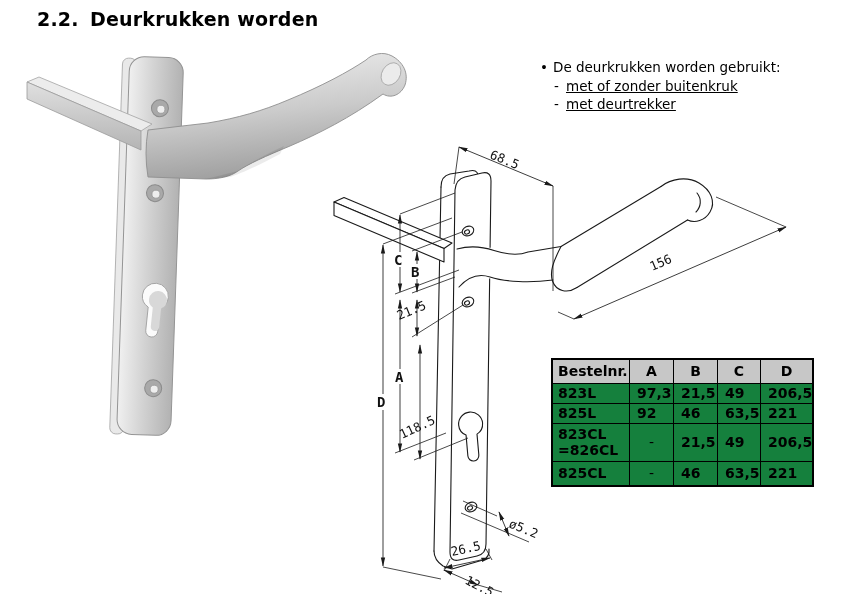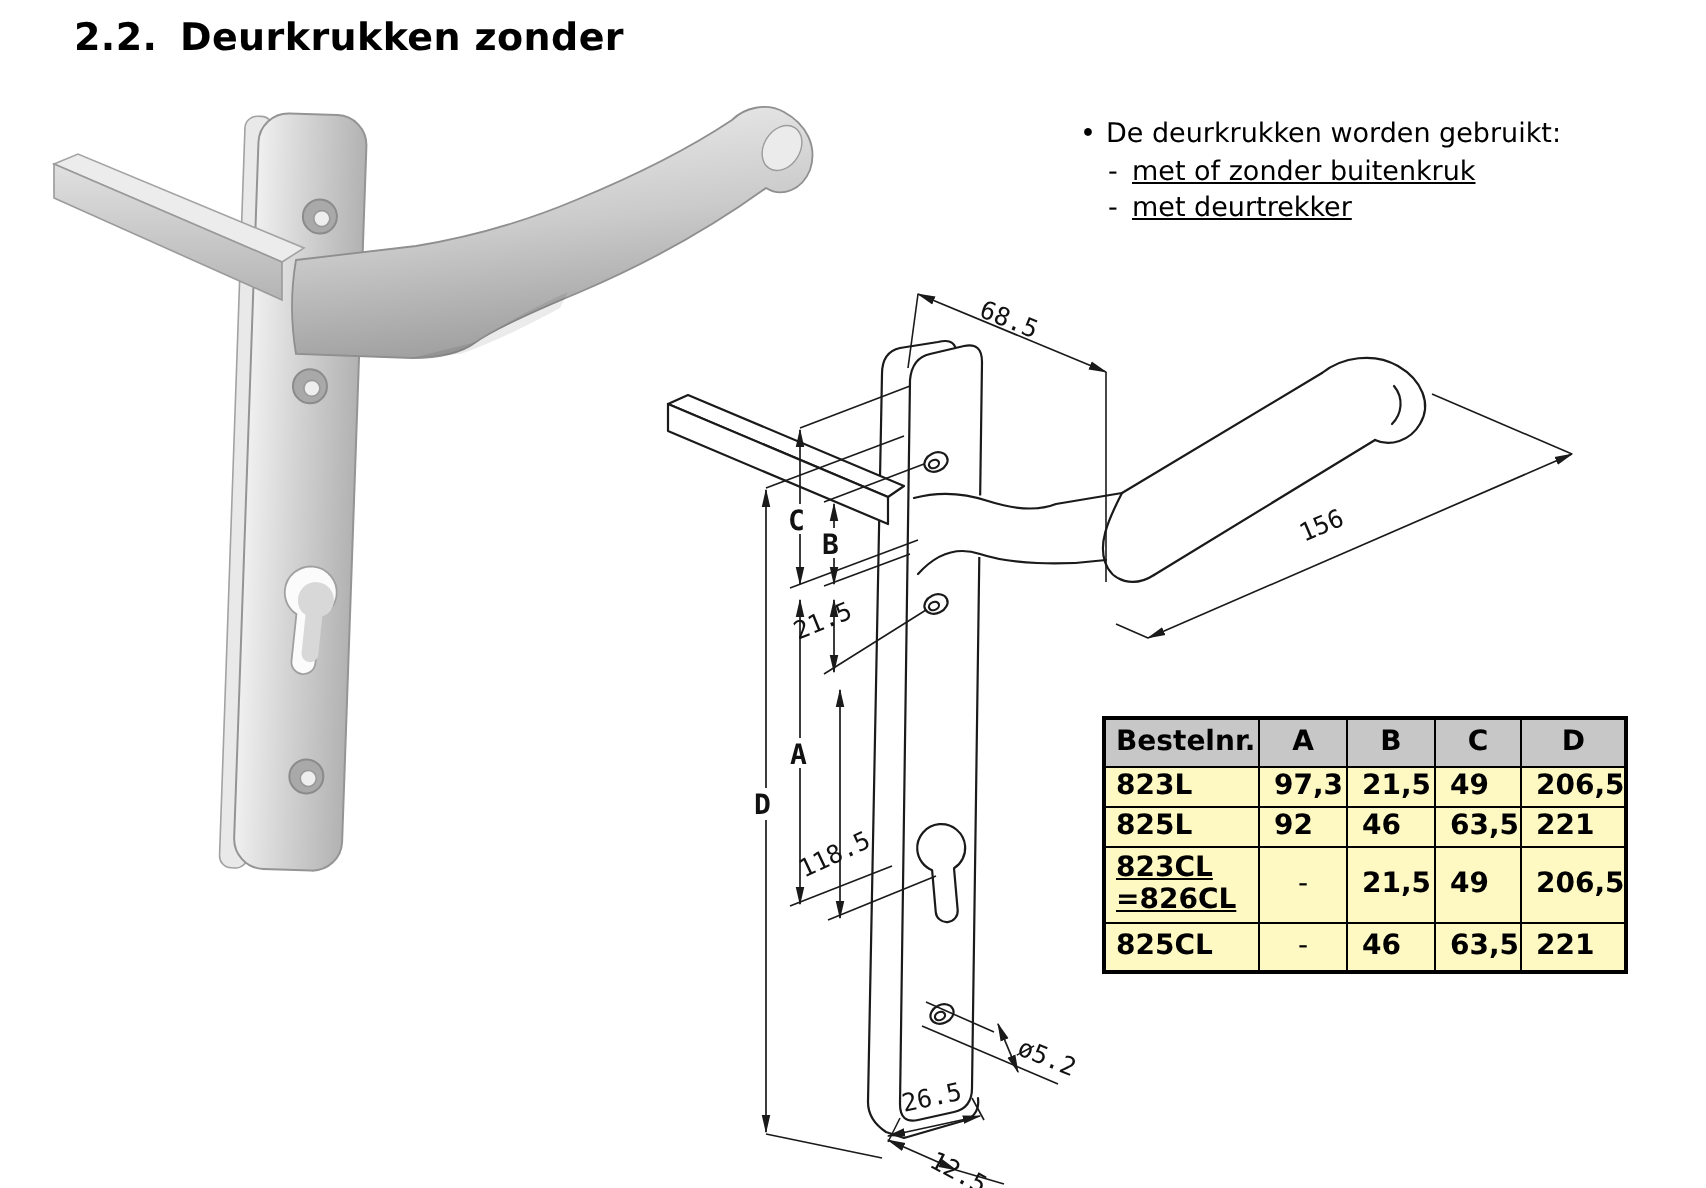--- a/index.html
+++ b/index.html
@@ -23,36 +23,36 @@
   svg{display:block;}
   .ln{stroke:#1a1a1a;stroke-width:1.1;fill:none;stroke-linecap:round;stroke-linejoin:round;}
   .lnf{stroke:#1a1a1a;stroke-width:1.1;fill:#ffffff;stroke-linejoin:round;}
   .fillw{fill:#ffffff;stroke:none;}
   .dm{stroke:#1a1a1a;stroke-width:.85;fill:none;}
   .ext{stroke:#1a1a1a;stroke-width:.8;fill:none;}
   .dim{font:12.5px "DejaVu Sans Mono","Liberation Mono",monospace;fill:#111;}
   .dimL{font:bold 14px "DejaVu Sans Mono","Liberation Mono",monospace;fill:#111;}
   
   .spec-table{position:absolute;left:551px;top:358px;border-collapse:collapse;
-    font-size:14px;background:#fef9c3;}
+    font-size:14px;background:#15803d;}
   .spec-table td{border:1.8px solid #000;padding:0 0 0 5px;vertical-align:middle;line-height:1.12;}
   .spec-table{border:2.5px solid #000;}
   .spec-table .hd{background:#c7c7c7;font-weight:bold;}
   .spec-table .hd.cc{text-align:center;padding-left:0;}
   .spec-table .c-name{font-weight:bold;white-space:pre-line;}
   .spec-table .c-num{padding-left:7px;font-weight:bold;}
   .spec-table .c-dash{text-align:center;padding-left:0;}
   .w0{width:71px;} .w1{width:43px;} .w2{width:43px;} .w3{width:42px;} .w4{width:42px;}
-  .h-hd{height:23px;} .h-r{height:19px;margin-top:35px;} .h-r4{height:37px;text-decoration:underline;} .h-r5{height:23px;}
+  .h-hd{height:23px;} .h-r{height:19px;margin-top:35px;} .h-r4{height:37px;} .h-r5{height:23px;}
 </style>
 </head>
 <body>
 
 <div class="heading">
-  <span class="num">2.2.</span><span>Deurkrukken zonder</span>
+  <span class="num">2.2.</span><span>Deurkrukken worden</span>
 </div>
 
 <div class="notes">
   <div class="row">
     <span class="b">•</span><span>De deurkrukken worden gebruikt:</span>
   </div>
   <div class="row sub">
     <span class="d">-</span><span>met of zonder buitenkruk</span>
   </div>
   <div class="row sub">

